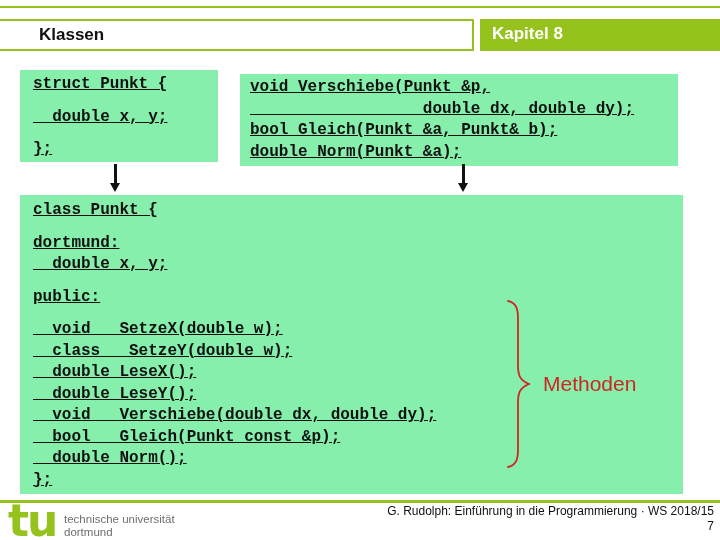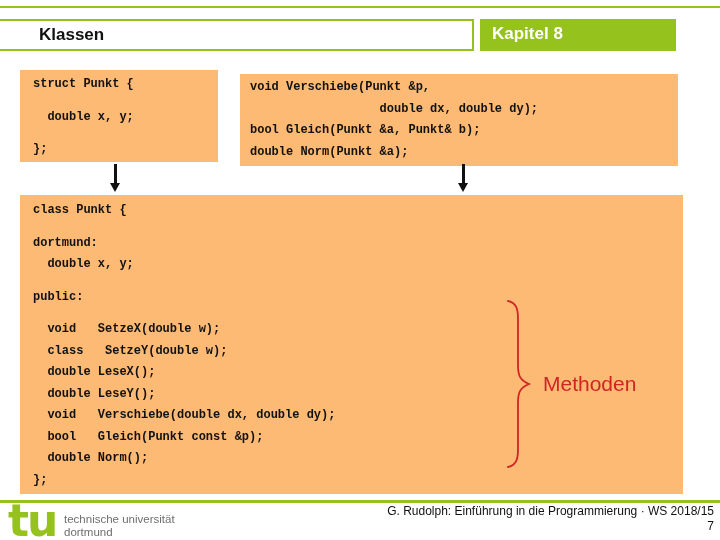--- a/index.html
+++ b/index.html
@@ -10,30 +10,30 @@
   
   .top-rule{position:absolute;left:0;top:6px;width:720px;height:2px;background:#96c21e;}
   .title-bar{
     position:absolute;left:-6px;top:19px;width:480px;height:32px;
     background:#ffffff;border:2px solid #96c21e;box-sizing:border-box;
   }
   .title-bar .title-text{
     position:absolute;left:23px;top:4px;font-size:17px;font-weight:bold;color:#111;margin-left:20px;
   }
   .chapter-badge{
-    position:absolute;left:480px;top:19px;width:196px;height:32px;background:#96c21e;
+    position:absolute;left:480px;top:19px;width:241px;height:32px;background:#96c21e;
   }
   .chapter-badge .chapter-text{
     position:absolute;left:12px;top:5px;font-size:17px;font-weight:bold;color:#ffffff;
   }
   
   .code-box{
-    position:absolute;background:#fdba74;
+    position:absolute;background:#86efac;
     font-family:"Liberation Mono","DejaVu Sans Mono",monospace;
-    font-weight:bold;font-size:12px;color:#111;
+    font-weight:bold;font-size:16px;color:#111;text-decoration:underline;
   }
   .code-line{height:21.5px;line-height:21.5px;white-space:pre;}
   .code-line.blank{height:11px;}
   .struct-box{left:20px;top:70px;width:198px;height:92px;padding:4px 0 0 13px;box-sizing:border-box;}
   .functions-box{left:240px;top:74px;width:438px;height:92px;padding:3px 0 0 10px;box-sizing:border-box;}
   .class-box{left:20px;top:195px;width:663px;height:299px;padding:5px 0 0 13px;box-sizing:border-box;}
   
   .down-arrow{position:absolute;width:12px;height:28px;}
   .down-arrow .shaft{position:absolute;left:5px;top:0;width:2.5px;height:20px;background:#111;}
   .down-arrow .head{

